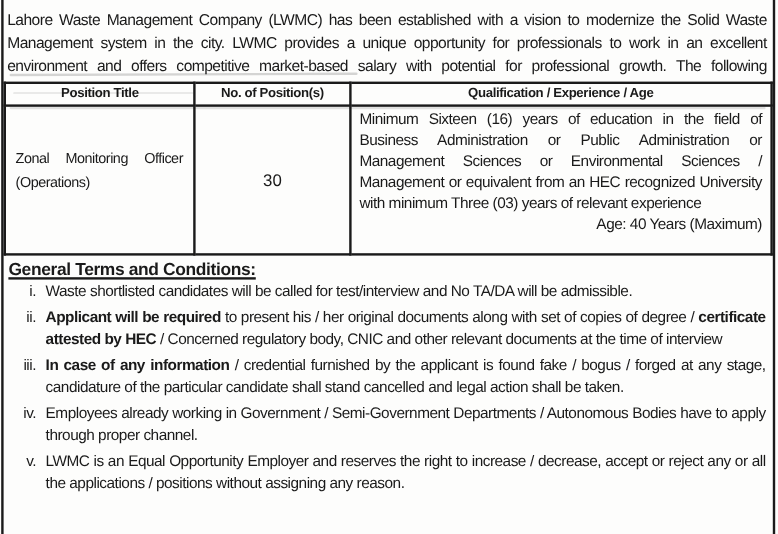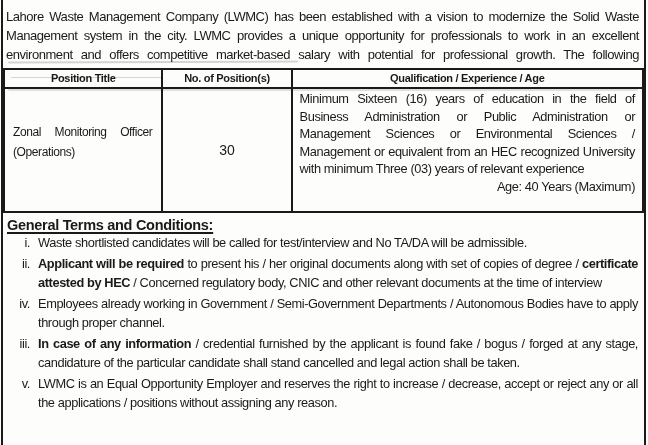--- a/index.html
+++ b/index.html
@@ -134,27 +134,27 @@
       <span class="marker">i.</span>
       <span class="text"><span>Waste shortlisted candidates will be called for test/interview and No TA/DA will be admissible.</span></span>
     </div>
 
     <div class="term">
       <span class="marker">ii.</span>
       <span class="text"><span class="bold">Applicant will be required</span><span> to present his / her original documents along with set of copies of degree / </span><span class="bold">certificate attested by HEC</span><span> / Concerned regulatory body, CNIC and other relevant documents at the time of interview</span></span>
     </div>
 
     <div class="term">
-      <span class="marker">iv.</span>
-      <span class="text"><span>Employees already working in Government / Semi-Government Departments / Autonomous Bodies have to apply through proper channel.</span></span>
+      <span class="marker">iii.</span>
+      <span class="text"><span class="bold">In case of any information</span><span> / credential furnished by the applicant is found fake / bogus / forged at any stage, candidature of the particular candidate shall stand cancelled and legal action shall be taken.</span></span>
     </div>
 
     <div class="term">
-      <span class="marker">iii.</span>
-      <span class="text"><span class="bold">In case of any information</span><span> / credential furnished by the applicant is found fake / bogus / forged at any stage, candidature of the particular candidate shall stand cancelled and legal action shall be taken.</span></span>
+      <span class="marker">iv.</span>
+      <span class="text"><span>Employees already working in Government / Semi-Government Departments / Autonomous Bodies have to apply through proper channel.</span></span>
     </div>
 
     <div class="term">
       <span class="marker">v.</span>
       <span class="text"><span>LWMC is an Equal Opportunity Employer and reserves the right to increase / decrease, accept or reject any or all the applications / positions without assigning any reason.</span></span>
     </div>
   </div>
 
   <div class="artifact artifact-1"></div>
   <div class="artifact artifact-2"></div>

